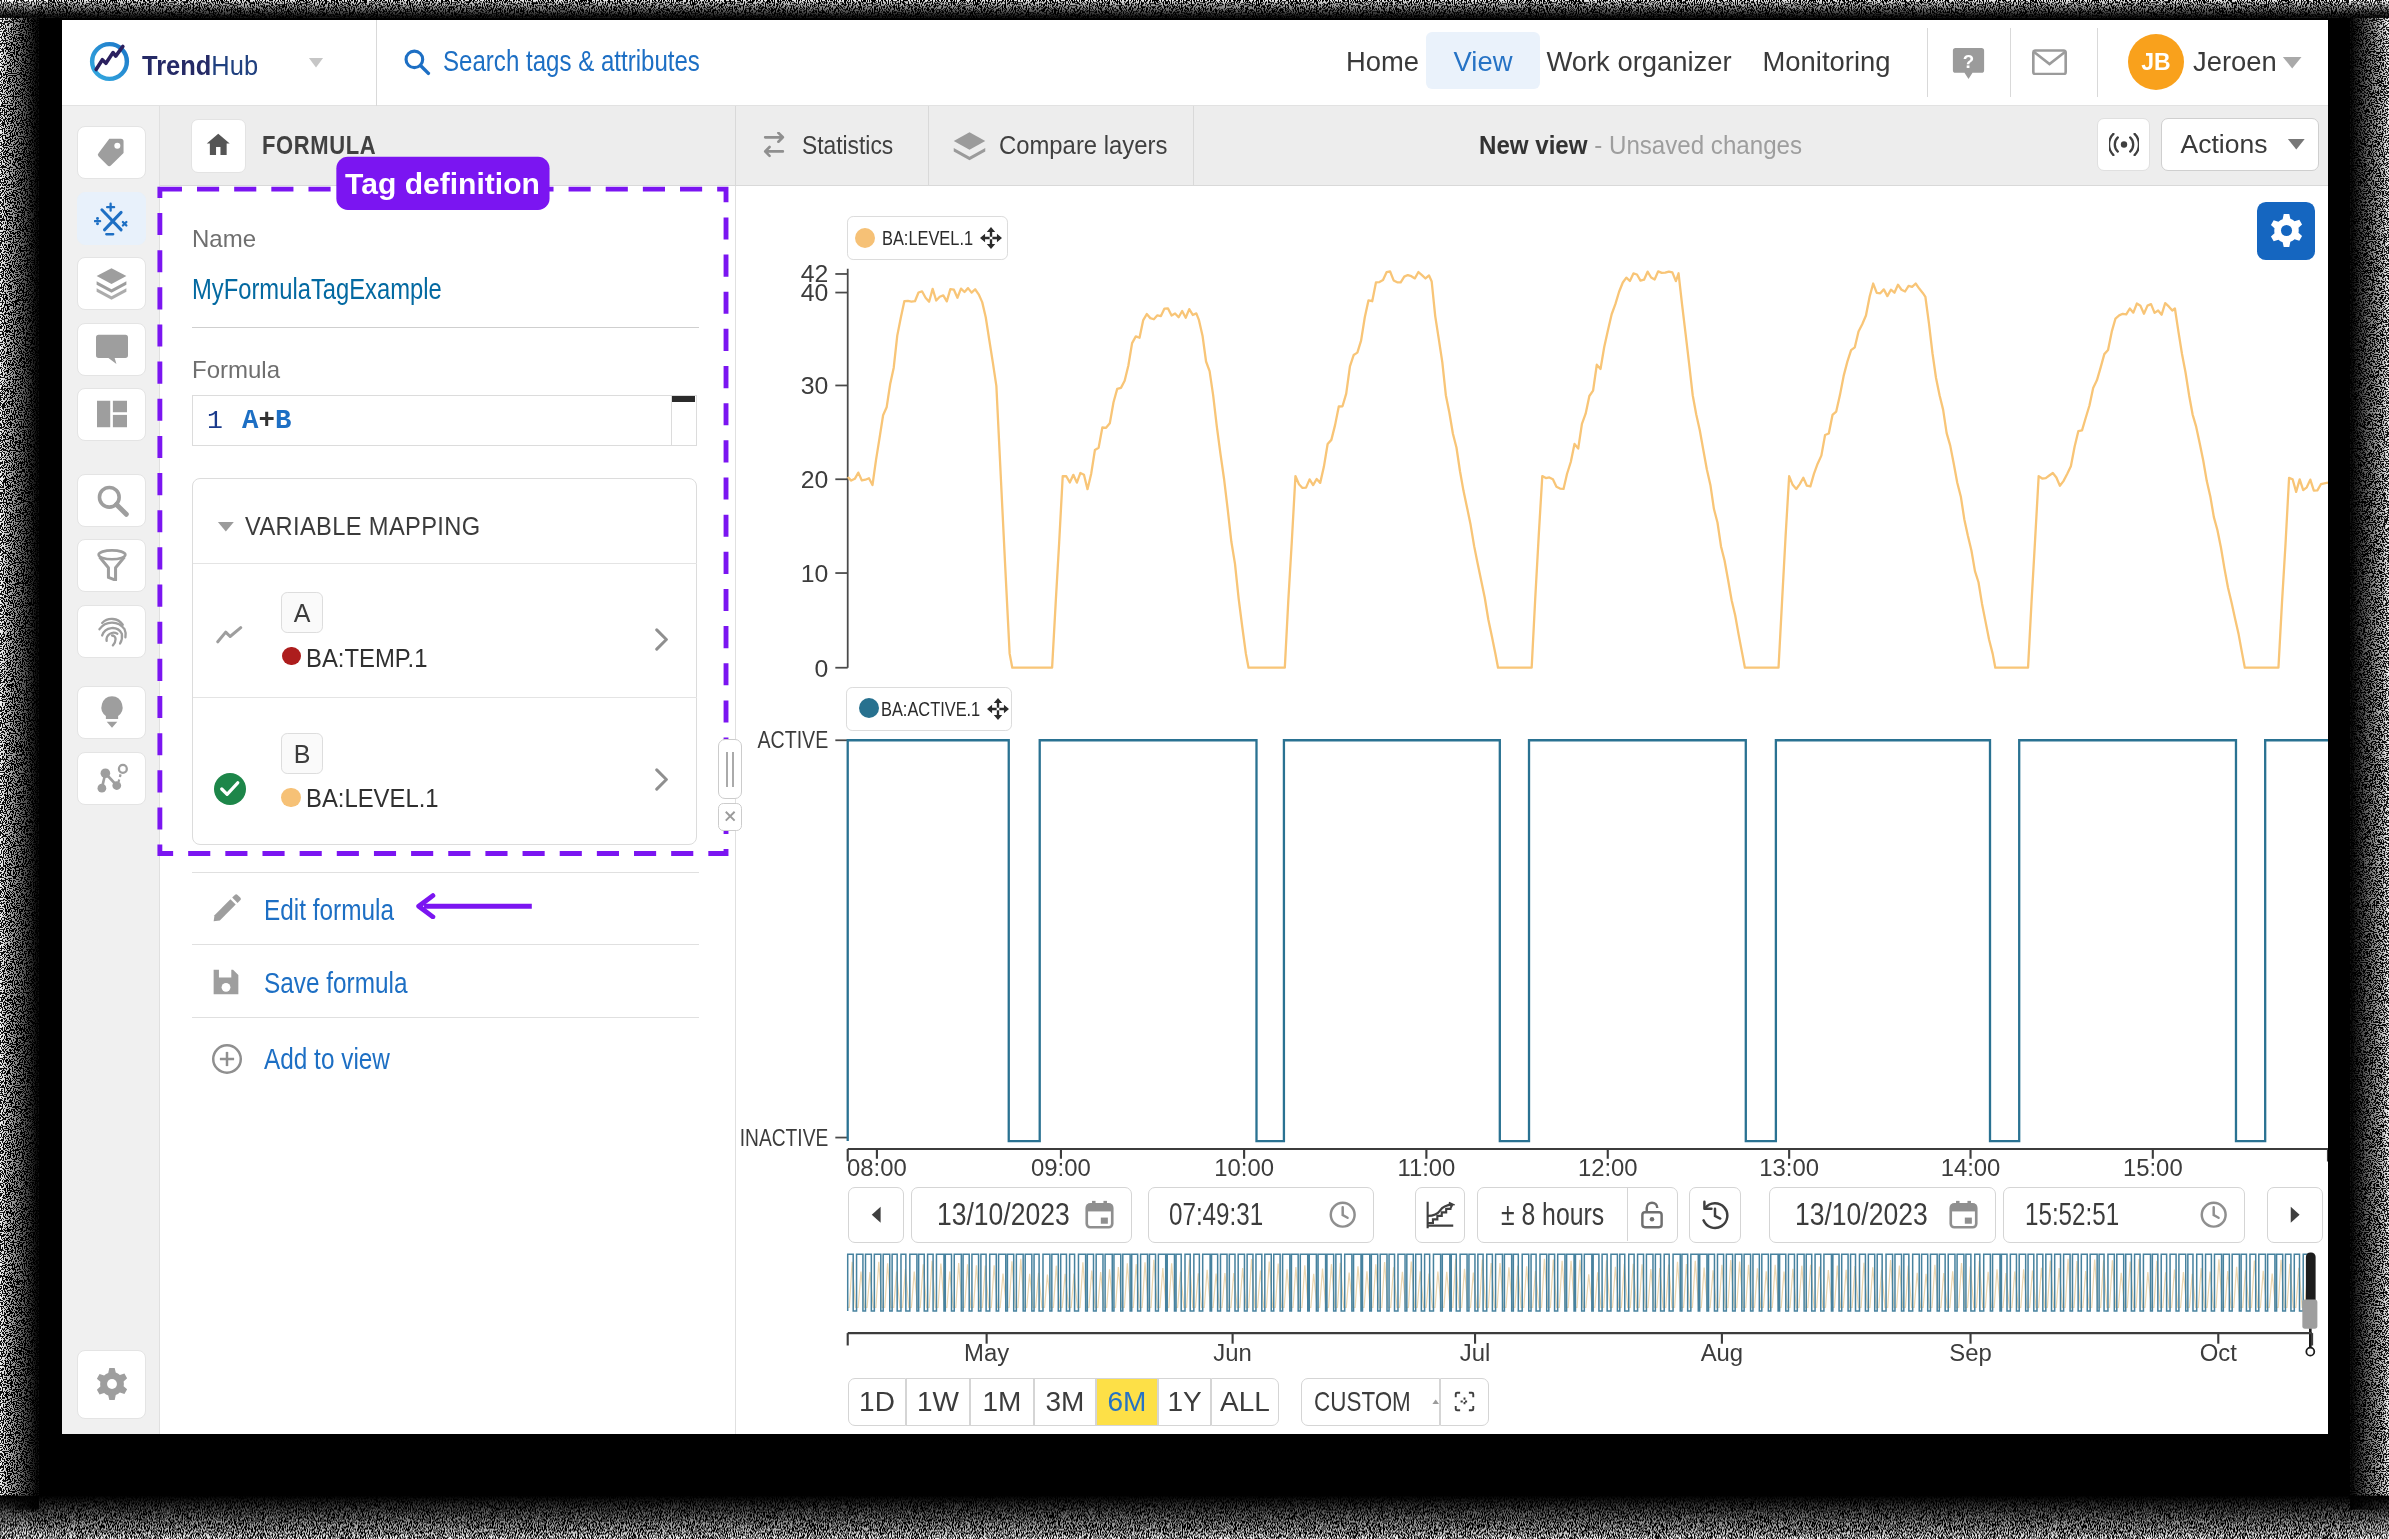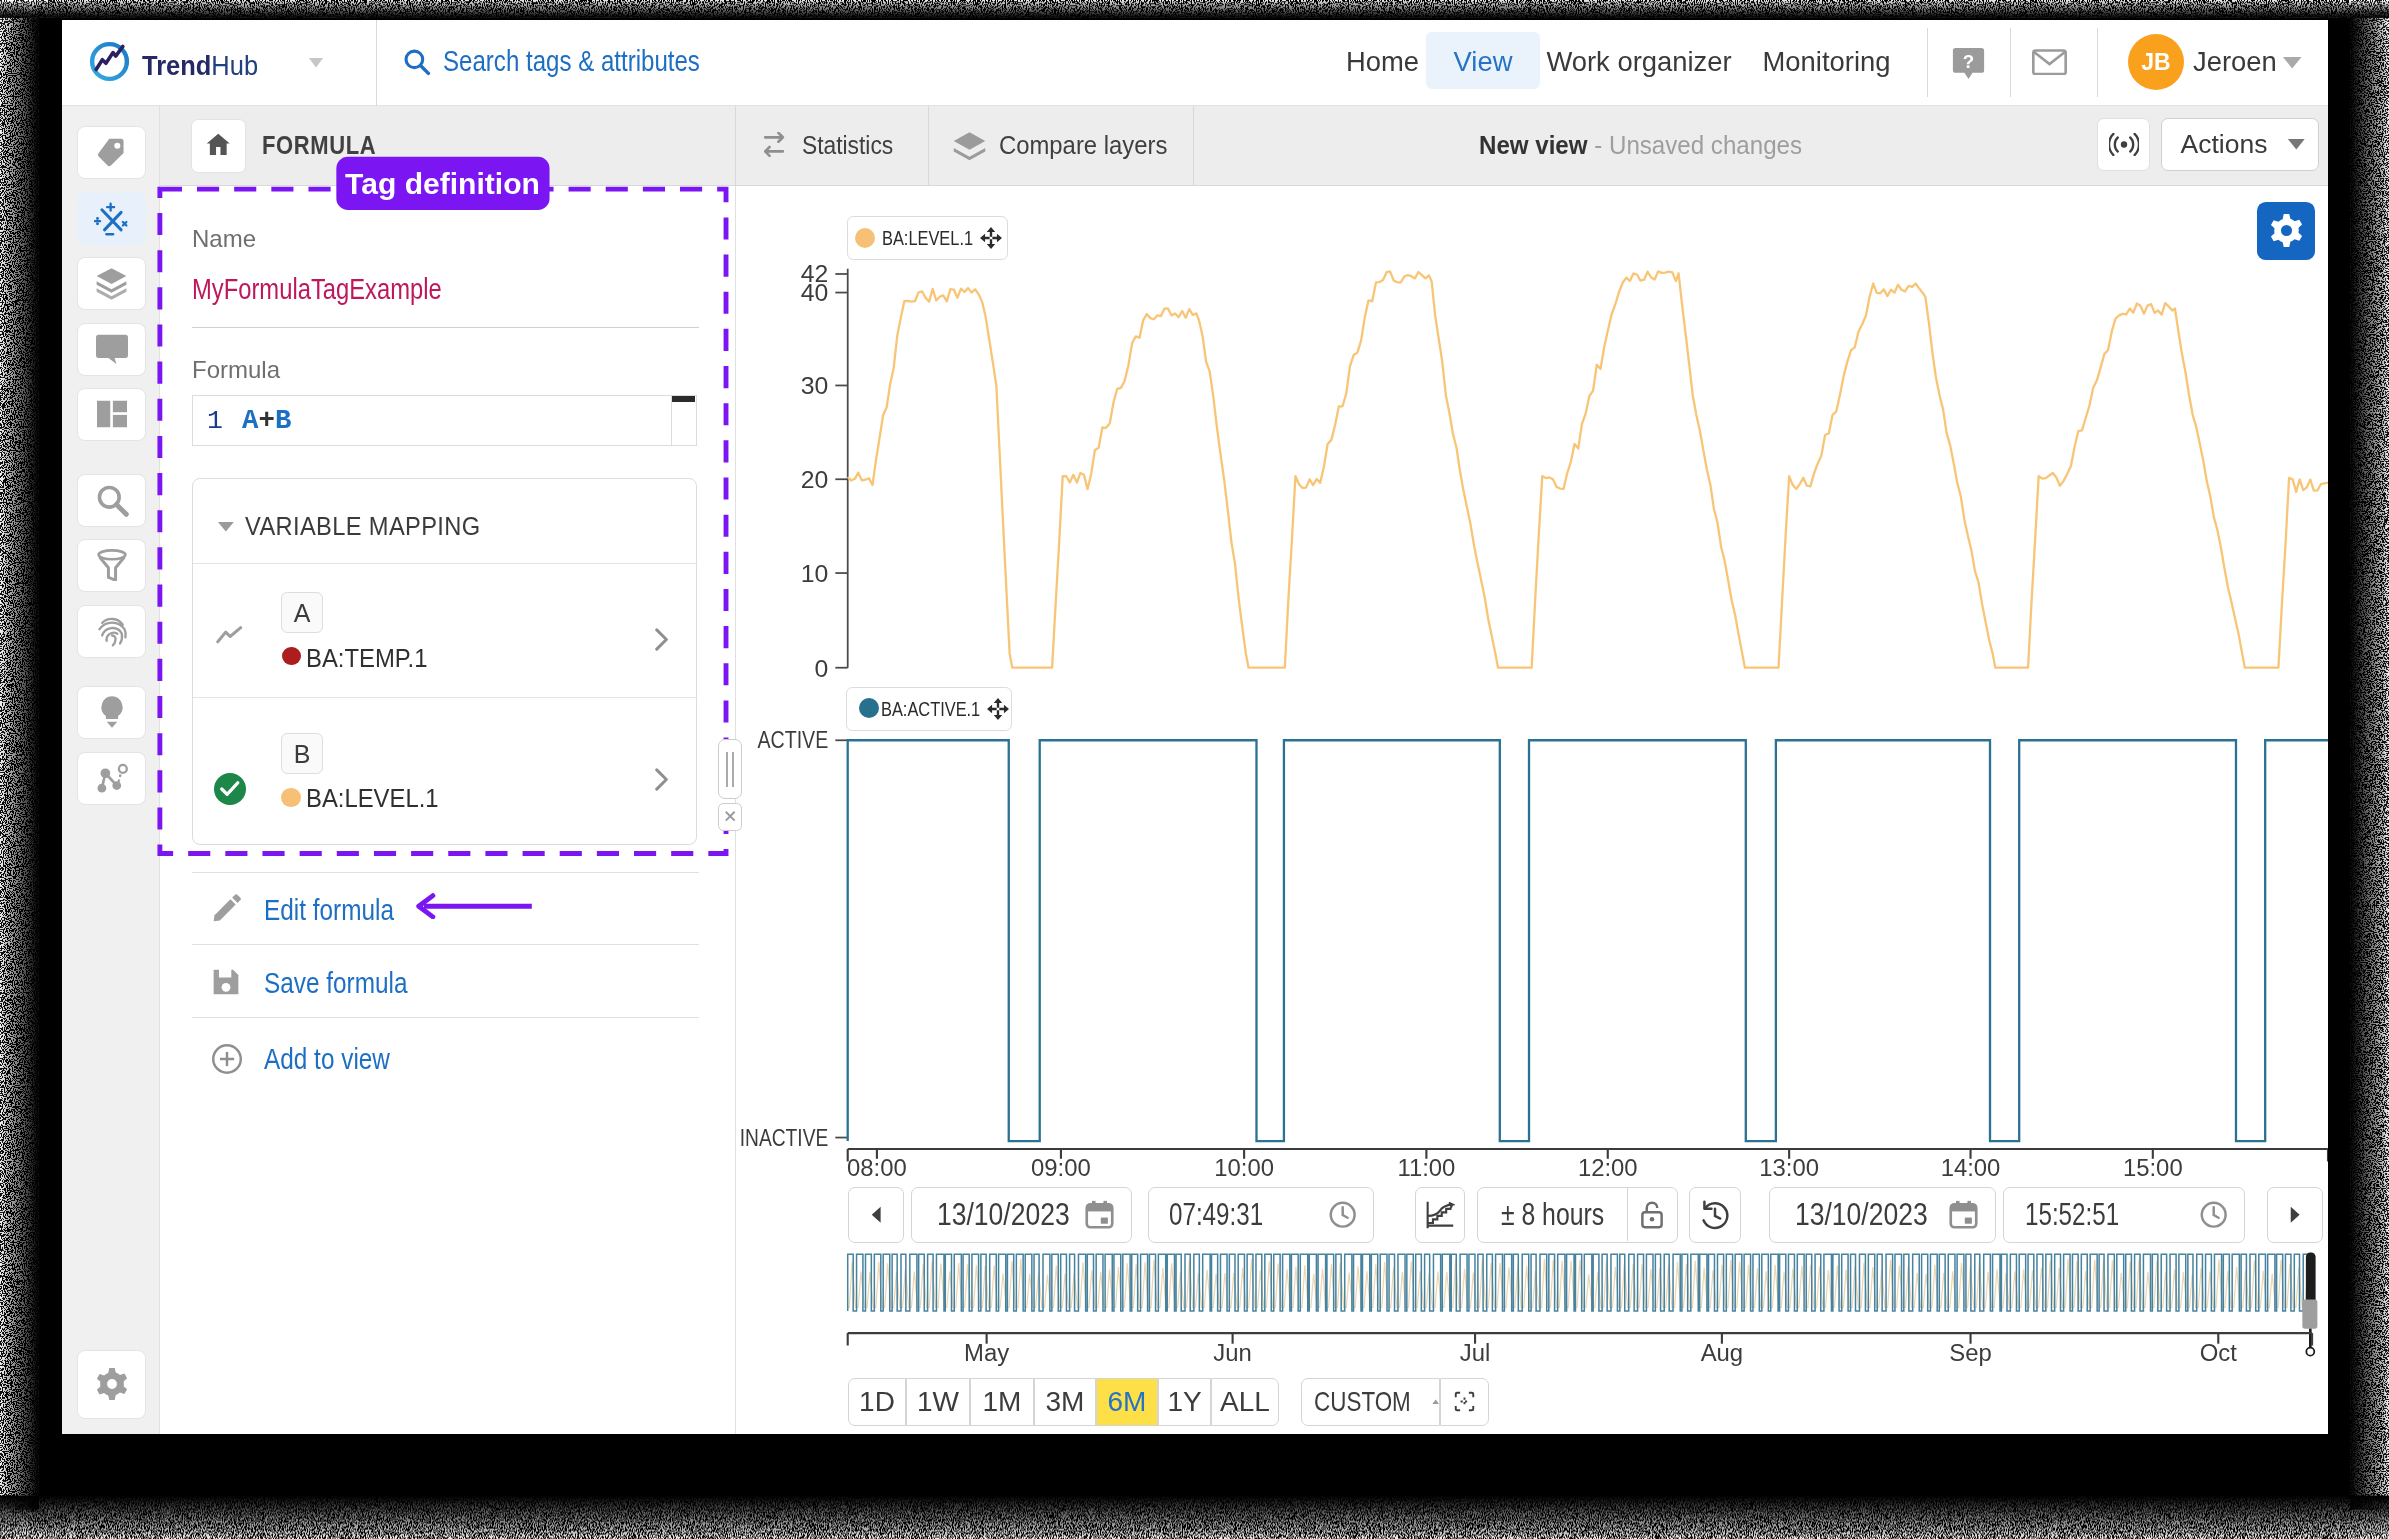--- a/index.html
+++ b/index.html
@@ -219,21 +219,21 @@
 <div class="sbtn" style="top:1330px;height:69px;">
   <svg width="34" height="34" viewBox="0 0 38 38">
     <path d="M16 1 h6 l1.2 5.2 a13.5 13.5 0 0 1 4.6 2.7 l5.1 -1.6 l3 5.2 l-3.9 3.6 a13.5 13.5 0 0 1 0 5.3 l3.9 3.6 l-3 5.2 l-5.1 -1.6 a13.5 13.5 0 0 1 -4.6 2.7 L22 37 h-6 l-1.2 -5.2 a13.5 13.5 0 0 1 -4.6 -2.7 l-5.1 1.6 l-3 -5.2 l3.9 -3.6 a13.5 13.5 0 0 1 0 -5.3 L2.1 13 l3 -5.2 l5.1 1.6 a13.5 13.5 0 0 1 4.6 -2.7 Z" fill="#9e9e9e"></path>
     <circle cx="19" cy="19" r="5.5" fill="#fff"></circle>
   </svg>
 </div>
 
 <div class="panel"></div>
 
 <div class="abs lbl" style="left:130px;top:205px;">Name</div>
-<div class="abs" style="left:130px;top:253px;font-size:29px;color:#be185d;"><span class="sx" style="transform:scaleX(.82);">MyFormulaTagExample</span></div>
+<div class="abs" style="left:130px;top:253px;font-size:29px;color:#0369a1;"><span class="sx" style="transform:scaleX(.82);">MyFormulaTagExample</span></div>
 <div class="hr" style="left:130px;top:307px;width:507px;background:#cfcfcf;"></div>
 <div class="abs lbl" style="left:130px;top:336px;">Formula</div>
 
 <div class="abs" style="left:130px;top:375px;width:505px;height:51px;border:0.9px solid #dcdcdc;background:#fff;">
   <div style="position:absolute;left:14px;top:0;height:50px;line-height:50px;font-size:26.5px;color:#1a3a8c;font-family:'Liberation Mono',monospace;">1</div>
   <div style="position:absolute;left:49px;top:0;height:50px;line-height:50px;font-size:27.4px;font-weight:bold;font-family:'Liberation Mono',monospace;"><span style="color:#1d6fc4;">A</span><span style="color:#333;">+</span><span style="color:#1d6fc4;">B</span></div>
   <div style="position:absolute;right:24px;top:0;width:0.9px;height:50px;background:#dcdcdc;"></div>
   <div style="position:absolute;right:0.9px;top:0.9px;width:23px;height:5.3px;background:#2b2b2b;"></div>
 </div>
 

